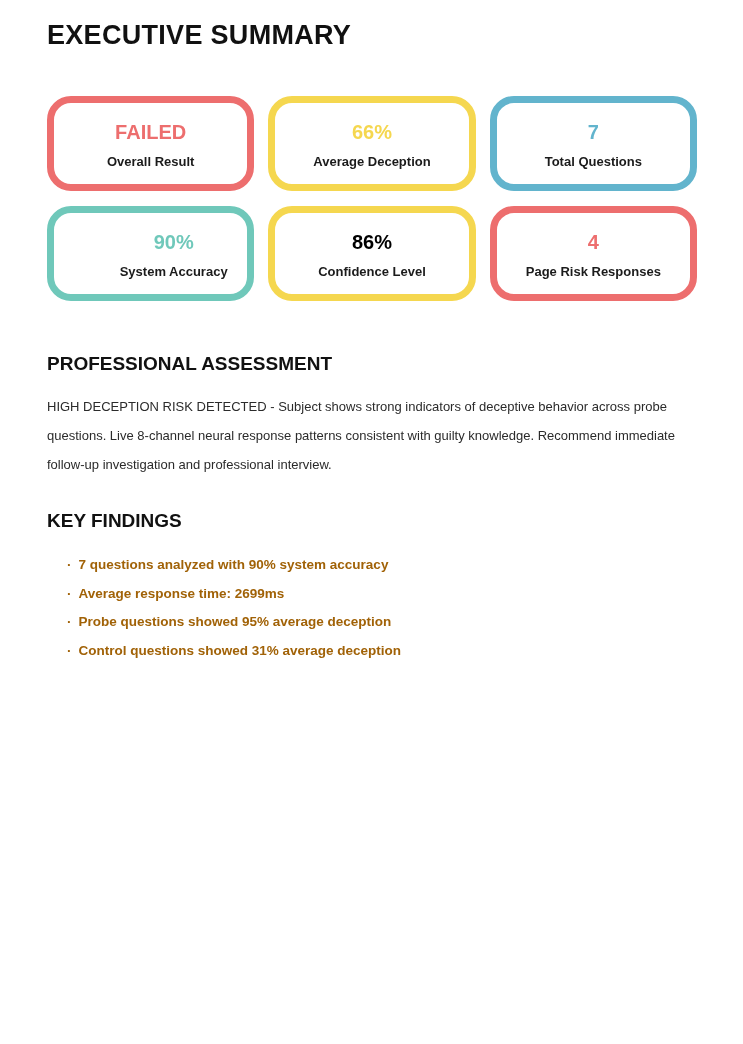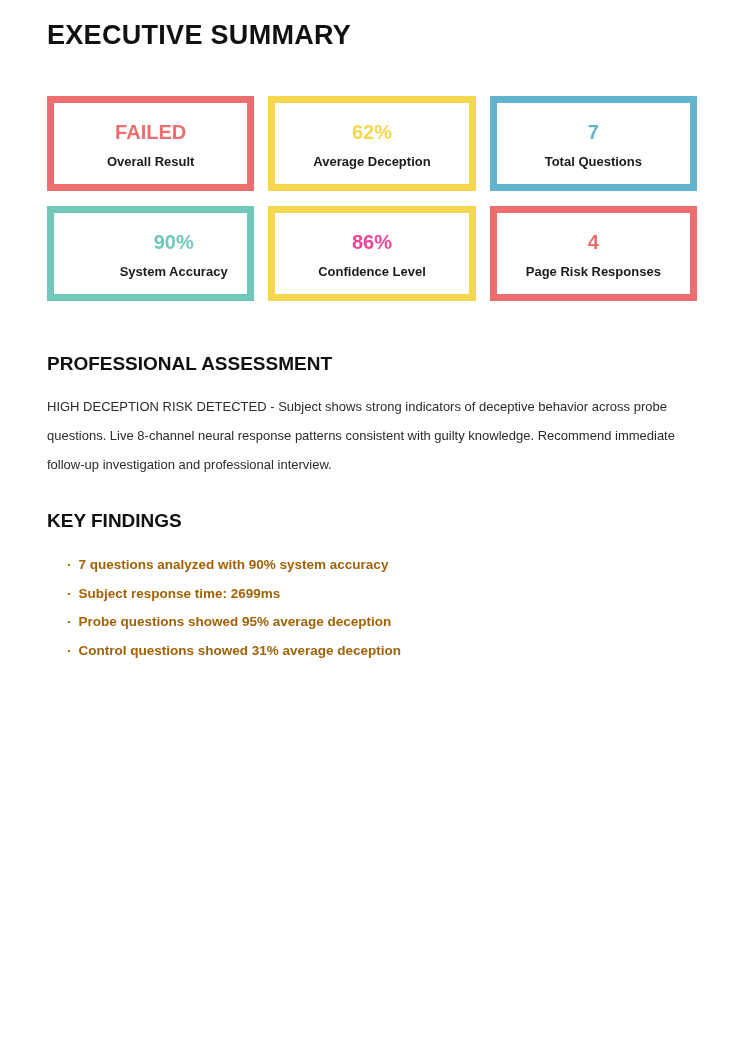--- a/index.html
+++ b/index.html
@@ -1,15 +1,15 @@
 <!DOCTYPE html>
 <html><head>
 <meta charset="utf-8">
 <style>
-  * { margin: 0; padding: 0; box-sizing: border-box; }
+  * { margin: 0; padding: 0; box-sizing: border-box; border-radius: 24px; }
   html, body { background: #ffffff; }
   body {
     width: 743px;
     height: 1044px;
     font-family: "Liberation Sans", "DejaVu Sans", sans-serif;
     color: #1b1b1b;
     position: relative;
     overflow: hidden;
   }
   .page {
@@ -99,48 +99,48 @@
 <div class="page">
 
   <h1 class="doc-title">EXECUTIVE SUMMARY</h1>
 
   <div class="stats-grid">
       <div class="stat-card" style="border-color: rgb(237, 110, 110);">
     <div class="stat-value" style="color: rgb(237, 110, 110);">FAILED</div>
     <div class="stat-label">Overall Result</div>
   </div>
       <div class="stat-card" style="border-color: rgb(245, 215, 79);">
-    <div class="stat-value" style="color: rgb(245, 215, 79);">62%</div>
+    <div class="stat-value" style="color: rgb(245, 215, 79);">66%</div>
     <div class="stat-label">Average Deception</div>
   </div>
       <div class="stat-card" style="border-color: rgb(98, 180, 205);">
     <div class="stat-value" style="color: rgb(98, 180, 205);">7</div>
     <div class="stat-label">Total Questions</div>
   </div>
       <div class="stat-card" style="border-color: rgb(111, 200, 186); padding-left: 46px;">
     <div class="stat-value" style="color: rgb(111, 200, 186);">90%</div>
     <div class="stat-label">System Accuracy</div>
   </div>
       <div class="stat-card" style="border-color: rgb(245, 215, 79);">
-    <div class="stat-value" style="color: #ec4899;">86%</div>
+    <div class="stat-value" style="color: #000000;">86%</div>
     <div class="stat-label">Confidence Level</div>
   </div>
       <div class="stat-card" style="border-color: rgb(237, 110, 110);">
     <div class="stat-value" style="color: rgb(237, 110, 110);">4</div>
     <div class="stat-label">Page Risk Responses</div>
   </div>
     </div>
 
   <h2 class="section-heading assessment-heading">PROFESSIONAL ASSESSMENT</h2>
 
   <p class="assessment-body">HIGH DECEPTION RISK DETECTED - Subject shows strong indicators of deceptive behavior across probe questions. Live 8-channel neural response patterns consistent with guilty knowledge. Recommend immediate follow-up investigation and professional interview.</p>
 
   <h2 class="section-heading findings-heading">KEY FINDINGS</h2>
 
   <ul class="findings-list">
       <li class="finding-item"><span class="finding-bullet">·</span><span>7 questions analyzed with 90% system accuracy</span></li>
-      <li class="finding-item"><span class="finding-bullet">·</span><span>Subject response time: 2699ms</span></li>
+      <li class="finding-item"><span class="finding-bullet">·</span><span>Average response time: 2699ms</span></li>
       <li class="finding-item"><span class="finding-bullet">·</span><span>Probe questions showed 95% average deception</span></li>
       <li class="finding-item"><span class="finding-bullet">·</span><span>Control questions showed 31% average deception</span></li>
     </ul>
 
   <div class="page-footer">Page 2 of 4</div>
 </div>
 
 </body></html>

